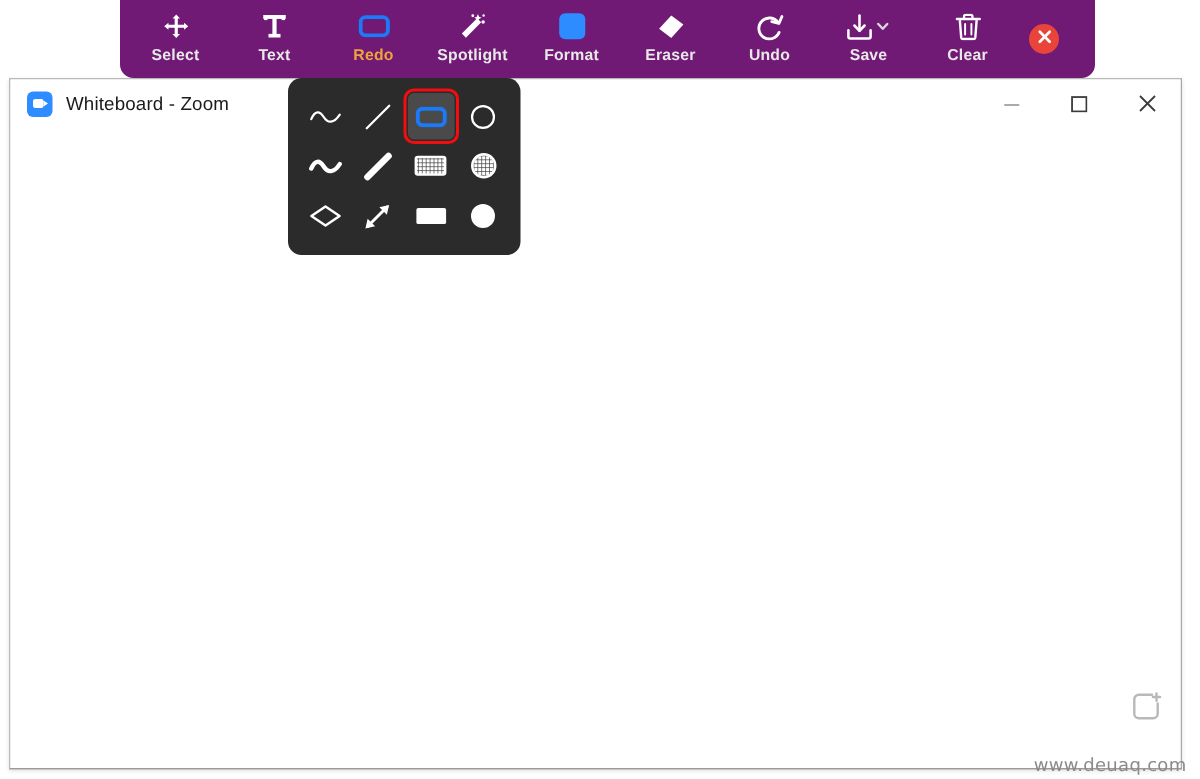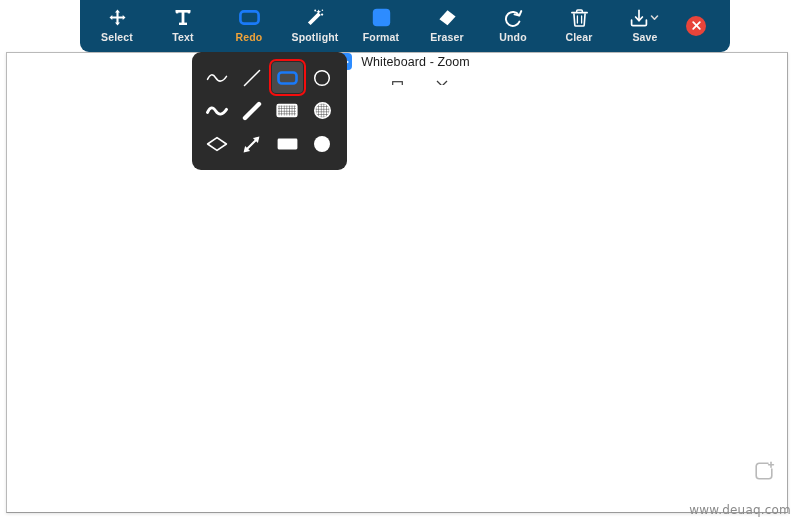--- a/index.html
+++ b/index.html
@@ -31,22 +31,20 @@
     box-shadow: 0 1px 3px rgba(0,0,0,0.12);
   }
 
   #title-bar {
     position: absolute;
     left: 0; top: 0;
     width: 100%;
     height: 32px;
     background: #ffffff;
     display: flex;
-    align-items: center;
-    flex-direction: column;
   }
   #title-left {
     display: flex;
     align-items: center;
     padding-left: 11px;
     gap: 9px;
     flex: 1 1 auto;
     min-width: 0;
   }
   .zoom-logo {
@@ -113,21 +111,21 @@
   }
   #add-page-button svg { display: block; }
 
   
   #annotation-toolbar {
     position: absolute;
     left: 80px;
     top: -1px;
     width: 650px;
     height: 53px;
-    background: #0c4a6e;
+    background: #701a75;
     border-radius: 0 0 9px 9px;
     display: flex;
     align-items: center;
     padding: 0 4px;
     box-sizing: border-box;
     z-index: 30;
   }
   .tool-item {
     width: 66px;
     height: 46px;
@@ -332,41 +330,41 @@
       <svg width="19" height="18" viewBox="0 0 19 18">
         <path d="M14.8 6.2 A7 7 0 1 0 15.4 12.6" fill="none" stroke="#ffffff" stroke-width="1.9" stroke-linecap="round"></path>
         <polyline points="17.3,2 15.3,6.6 10.5,5.4" fill="none" stroke="#ffffff" stroke-width="1.9" stroke-linecap="round" stroke-linejoin="round"></polyline>
       </svg>
     </span>
     <span class="tool-label">Undo</span>
   </div>
 
   <div class="tool-item">
     <span class="tool-icon">
+      <svg width="30" height="18" viewBox="0 0 30 18">
+        <path d="M1.6 11.2 V15.4 A1.3 1.3 0 0 0 2.9 16.7 H15.1 A1.3 1.3 0 0 0 16.4 15.4 V11.2" fill="none" stroke="#ffffff" stroke-width="1.7" stroke-linecap="round"></path>
+        <line x1="9" y1="1.4" x2="9" y2="11.4" stroke="#ffffff" stroke-width="1.7" stroke-linecap="round"></line>
+        <polyline points="5.6,8 9,11.6 12.4,8" fill="none" stroke="#ffffff" stroke-width="1.7" stroke-linecap="round" stroke-linejoin="round"></polyline>
+        <polyline points="21.5,7 24.5,10.2 27.5,7" fill="none" stroke="#d8d8d8" stroke-width="1.6" stroke-linecap="round" stroke-linejoin="round"></polyline>
+      </svg>
+    </span>
+    <span class="tool-label">Save</span>
+  </div>
+
+  <div class="tool-item">
+    <span class="tool-icon">
       <svg width="17" height="18" viewBox="0 0 17 18" fill="none" stroke="#ffffff">
         <line x1="0.9" y1="3.6" x2="16.1" y2="3.6" stroke-width="1.7" stroke-linecap="round"></line>
         <path d="M5.7 3.4 V1.9 A1 1 0 0 1 6.7 0.9 H10.3 A1 1 0 0 1 11.3 1.9 V3.4" stroke-width="1.5"></path>
         <path d="M2.9 4.4 L3.8 16.1 A1 1 0 0 0 4.8 17 H12.2 A1 1 0 0 0 13.2 16.1 L14.1 4.4" stroke-width="1.6" stroke-linejoin="round"></path>
         <line x1="6.4" y1="7" x2="6.4" y2="14" stroke-width="1.3" stroke-linecap="round"></line>
         <line x1="10.6" y1="7" x2="10.6" y2="14" stroke-width="1.3" stroke-linecap="round"></line>
       </svg>
     </span>
     <span class="tool-label">Clear</span>
-  </div>
-
-  <div class="tool-item">
-    <span class="tool-icon">
-      <svg width="30" height="18" viewBox="0 0 30 18">
-        <path d="M1.6 11.2 V15.4 A1.3 1.3 0 0 0 2.9 16.7 H15.1 A1.3 1.3 0 0 0 16.4 15.4 V11.2" fill="none" stroke="#ffffff" stroke-width="1.7" stroke-linecap="round"></path>
-        <line x1="9" y1="1.4" x2="9" y2="11.4" stroke="#ffffff" stroke-width="1.7" stroke-linecap="round"></line>
-        <polyline points="5.6,8 9,11.6 12.4,8" fill="none" stroke="#ffffff" stroke-width="1.7" stroke-linecap="round" stroke-linejoin="round"></polyline>
-        <polyline points="21.5,7 24.5,10.2 27.5,7" fill="none" stroke="#d8d8d8" stroke-width="1.6" stroke-linecap="round" stroke-linejoin="round"></polyline>
-      </svg>
-    </span>
-    <span class="tool-label">Save</span>
   </div>
 
   <div id="close-toolbar-button">
     <span>
       <svg width="11" height="11" viewBox="0 0 11 11">
         <line x1="2.2" y1="2.2" x2="8.8" y2="8.8" stroke="#ffffff" stroke-width="1.8" stroke-linecap="round"></line>
         <line x1="8.8" y1="2.2" x2="2.2" y2="8.8" stroke="#ffffff" stroke-width="1.8" stroke-linecap="round"></line>
       </svg>
     </span>
   </div>

